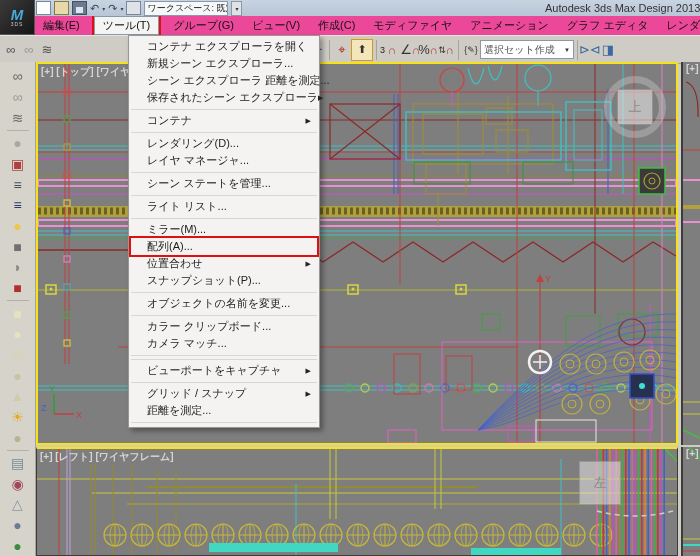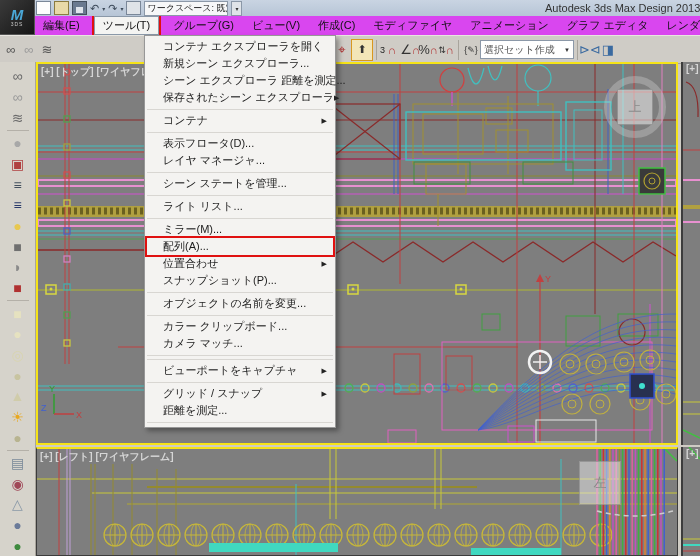--- a/index.html
+++ b/index.html
@@ -22,21 +22,21 @@
     display:flex;align-items:center;padding:0 2px;width:78px;overflow:hidden;white-space:nowrap;}
   .ws-drop{width:9px;height:13px;border:1px solid #8b98a8;background:#dfe3e8;font-size:6px;
     display:flex;align-items:center;justify-content:center;color:#333;}
   
   .logo{position:absolute;left:0;top:0;width:34px;height:34px;z-index:30;
     background:linear-gradient(135deg,#3a3a3a,#161616);border-right:1px solid #555;border-bottom:1px solid #555;
     display:flex;flex-direction:column;align-items:center;justify-content:center;}
   .logo .m{font-size:15px;font-weight:bold;font-style:italic;color:#4aa8d8;line-height:13px;}
   .logo .sub{font-size:5px;color:#c8c8c8;letter-spacing:1px;}
   
-  .menubar{position:absolute;left:34px;top:16px;width:666px;height:19px;background:#d946ef;
+  .menubar{position:absolute;left:34px;top:16px;width:666px;height:19px;background:#ec4899;
     display:flex;align-items:center;font-size:11px;color:#111;white-space:nowrap;overflow:hidden;}
   .mb-item{padding:1px 8px;margin:0 1px;}
   .mb-item.annotated{background:#f4f4f2;border:1px solid #8a98a8;box-shadow:0 0 0 2px #e01010;margin:0 5px;}
   
   .toolbar{position:absolute;left:0;top:35px;width:700px;height:27px;background:#cfccc6;
     border-top:1px solid #e8e6e0;border-bottom:1px solid #a8a49c;display:flex;align-items:center;font-size:10px;}
   .tb-ic{width:18px;height:18px;display:flex;align-items:center;justify-content:center;color:#555;font-size:13px;}
   .tb-sep{width:1px;height:20px;background:#a8a49c;margin:0 3px;}
   .magnet{color:#b03030;font-size:11px;font-weight:bold;}
   .snaplbl{font-size:9px;color:#222;margin-right:-2px;}
@@ -60,21 +60,21 @@
   .vp svg{position:absolute;left:0;top:0;}
   
   .viewcube{position:absolute;left:566px;top:12px;width:62px;height:62px;border:7px solid rgba(235,235,235,.28);
     border-radius:50%;box-sizing:border-box;display:flex;align-items:center;justify-content:center;z-index:2;}
   .vc-face{width:34px;height:34px;background:rgba(238,238,238,.55);border:1px solid rgba(120,120,120,.6);
     display:flex;align-items:center;justify-content:center;font-size:13px;color:#8a8a8a;}
   .vc-left{position:absolute;left:542px;top:12px;width:40px;height:42px;background:rgba(235,235,235,.5);
     border:1px solid rgba(130,130,130,.6);display:flex;align-items:center;justify-content:center;
     font-size:13px;color:#8a8a8a;z-index:2;}
   
-  .menu-panel{position:absolute;left:144px;top:35px;width:192px;background:#f4f3f1;
+  .menu-panel{position:absolute;left:128px;top:35px;width:192px;background:#f4f3f1;
     border:1px solid #979797;box-shadow:3px 3px 5px rgba(0,0,0,.35);z-index:40;
     padding:2px 0;box-sizing:border-box;}
   .menu-item{height:17px;display:flex;align-items:center;font-size:11px;color:#1c1c1c;
     padding:0 8px 0 18px;white-space:nowrap;}
   .menu-item .shortcut{margin-left:auto;color:#1c1c1c;}
   .menu-item .subarrow{margin-left:auto;font-size:7px;color:#222;}
   .menu-sep{height:1px;background:#d8d6d2;margin:3px 2px 2px 2px;}
   .menu-item.annotated{box-shadow:0 0 0 2px #e01010;position:relative;z-index:2;margin:0 2px;padding-left:16px;}
 </style>
 </head>
@@ -523,21 +523,21 @@
       <span>保存されたシーン エクスプローラ</span>
       <span class="subarrow">▶</span>
     </div>
     <div class="menu-sep"></div>
     <div class="menu-item">
       <span>コンテナ</span>
       <span class="subarrow">▶</span>
     </div>
     <div class="menu-sep"></div>
     <div class="menu-item">
-      <span>表示フロータ(D)...</span>
+      <span>レンダリング(D)...</span>
     </div>
     <div class="menu-item">
       <span>レイヤ マネージャ...</span>
     </div>
     <div class="menu-sep"></div>
     <div class="menu-item">
       <span>シーン ステートを管理...</span>
     </div>
     <div class="menu-sep"></div>
     <div class="menu-item">

